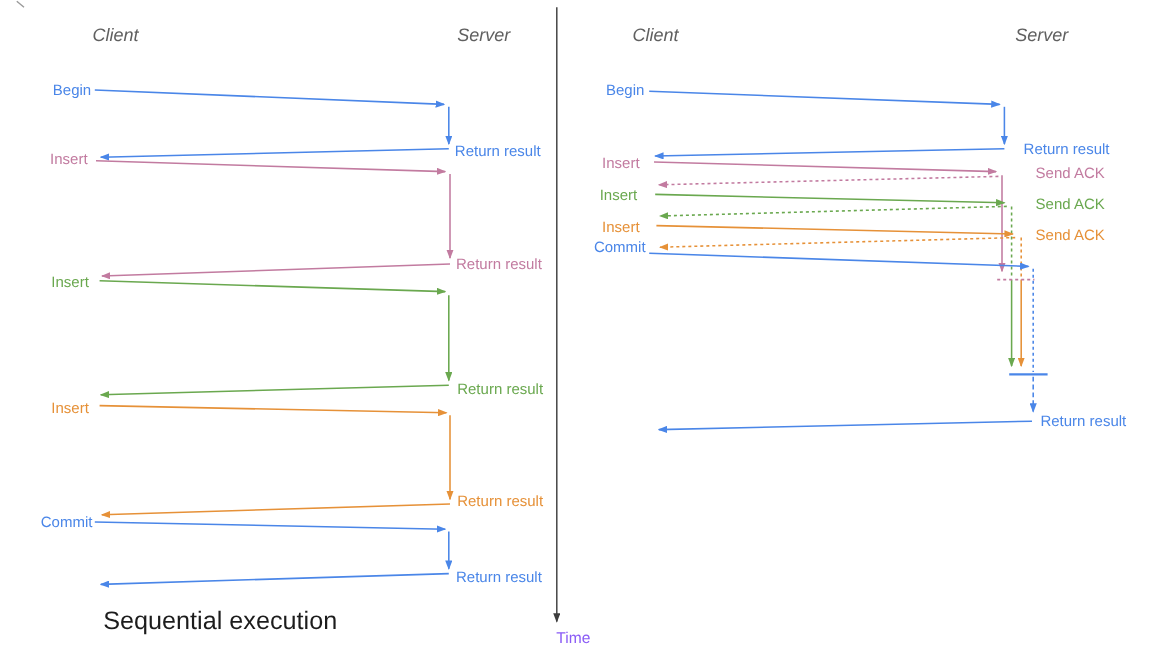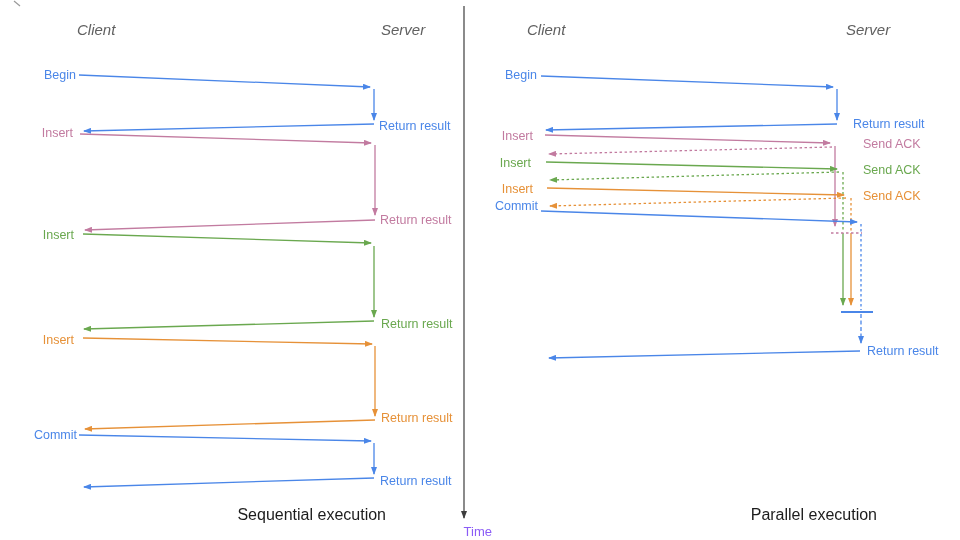--- a/index.html
+++ b/index.html
@@ -6,21 +6,21 @@
   #stage{
     position:relative;width:960px;height:540px;background:#ffffff;overflow:hidden;
     font-family:"Liberation Sans",sans-serif;
   }
   #diagram-svg{position:absolute;left:0;top:0;width:960px;height:540px;}
   #diagram-svg text{font-family:"Liberation Sans",sans-serif;font-size:12.5px;}
   .col-header{
     position:absolute;font-size:15px;font-style:italic;color:#606060;white-space:nowrap;margin-left:28px;
   }
   .diagram-title{
-    position:absolute;width:300px;text-align:right;font-size:16px;color:#1c1c1c;white-space:nowrap;
+    position:absolute;width:300px;text-align:left;font-size:21px;color:#1c1c1c;white-space:nowrap;
   }
   .time-label{
     position:absolute;width:60px;text-align:right;font-size:13px;color:#8b5cf6;white-space:nowrap;
   }
 </style>
 </head>
 <body>
 
 <div id="stage">
 
@@ -103,16 +103,15 @@
       <line x1="464" y1="6" x2="464" y2="518" stroke="#3d3d3d" stroke-width="1.2" marker-end="url(#arr-axis)"></line>
       <line x1="14" y1="1" x2="20" y2="6" stroke="#9a9a9a" stroke-width="1.2"></line>
     </svg>
 
   <div class="col-header" style="left:49px;top:21px;">Client</div>
   <div class="col-header" style="left:353px;top:21px;">Server</div>
   <div class="col-header" style="left:499px;top:21px;">Client</div>
   <div class="col-header" style="left:818px;top:21px;">Server</div>
 
   <div class="diagram-title" style="left:86px;top:506px;">Sequential execution</div>
-  <div class="diagram-title" style="left:577px;top:506px;">Parallel execution</div>
 
   <div class="time-label" style="left:432px;top:524px;">Time</div>
 </div>
 
 </body></html>

